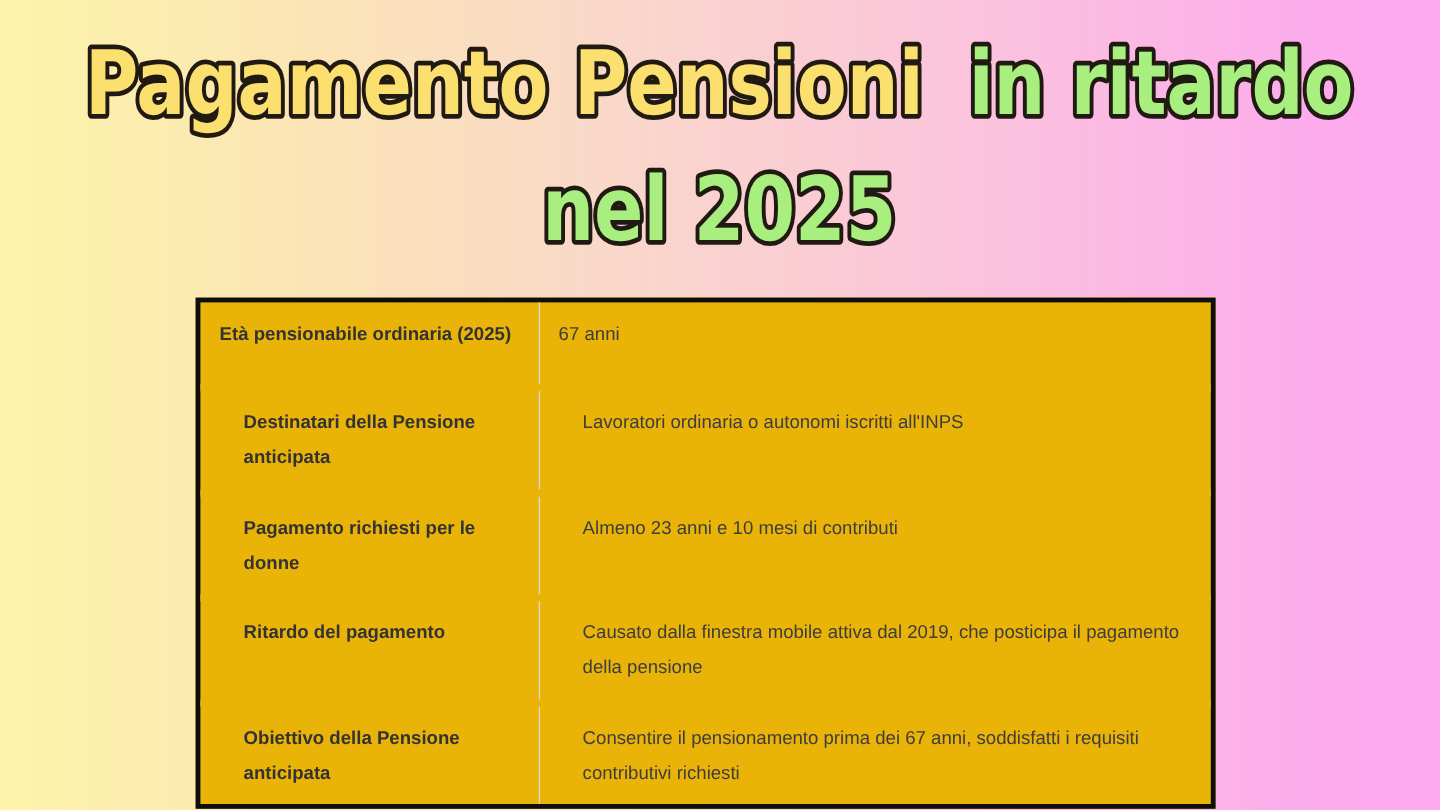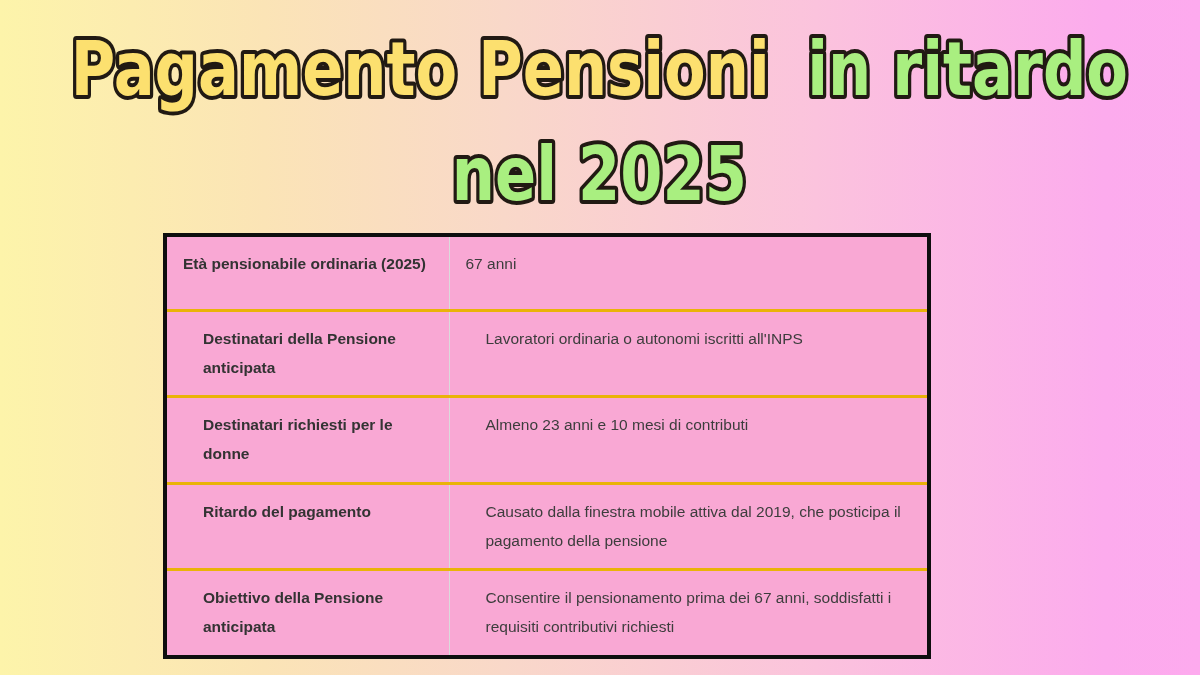--- a/index.html
+++ b/index.html
@@ -28,24 +28,24 @@
     stroke-linejoin: round;
     paint-order: stroke fill;
   }
   .tfill-yellow { fill: #fce06f; }
   .tfill-green  { fill: #a9ef80; }
 
   
   .table-wrap {
     position: absolute;
     left: 163px;
-    top: 233px;
-    width: 768px;
+    top: 248px;
+    width: 850px;
     height: 426px;
-    background: #f9a8d4;
+    background: #eab308;
     border: 4px solid #0e0e0e;
   }
   table.pension {
     width: 100%;
     height: 100%;
     border-collapse: collapse;
     table-layout: fixed;
   }
   table.pension td {
     vertical-align: top;
@@ -56,21 +56,21 @@
   }
   table.pension td.label {
     width: 282px;
     font-weight: bold;
     color: #333333;
   }
   table.pension td.value {
     border-left: 1px solid #dbdbdb;
   }
   table.pension tr + tr td {
-    border-top: 3px solid #eab308;
+    border-top: 6px solid #eab308;
     padding-left: 36px;
   }
   table.pension tr { height: 70px; }
   table.pension tr.tall { height: 73px; }
 </style>
 </head>
 <body>
 
 <svg class="title-svg" viewBox="0 0 1200 225" aria-hidden="false">
   <g transform="scale(0.82,1)">
@@ -87,21 +87,21 @@
     <tbody>
       <tr>
         <td class="label">Età pensionabile ordinaria (2025)</td>
         <td class="value">67 anni</td>
       </tr>
       <tr>
         <td class="label">Destinatari della Pensione anticipata</td>
         <td class="value">Lavoratori ordinaria o autonomi iscritti all'INPS</td>
       </tr>
       <tr>
-        <td class="label">Destinatari richiesti per le donne</td>
+        <td class="label">Pagamento richiesti per le donne</td>
         <td class="value">Almeno 23 anni e 10 mesi di contributi</td>
       </tr>
       <tr class="tall">
         <td class="label">Ritardo del pagamento</td>
         <td class="value">Causato dalla finestra mobile attiva dal 2019, che posticipa il pagamento della pensione</td>
       </tr>
       <tr>
         <td class="label">Obiettivo della Pensione anticipata</td>
         <td class="value">Consentire il pensionamento prima dei 67 anni, soddisfatti i requisiti contributivi richiesti</td>
       </tr>

